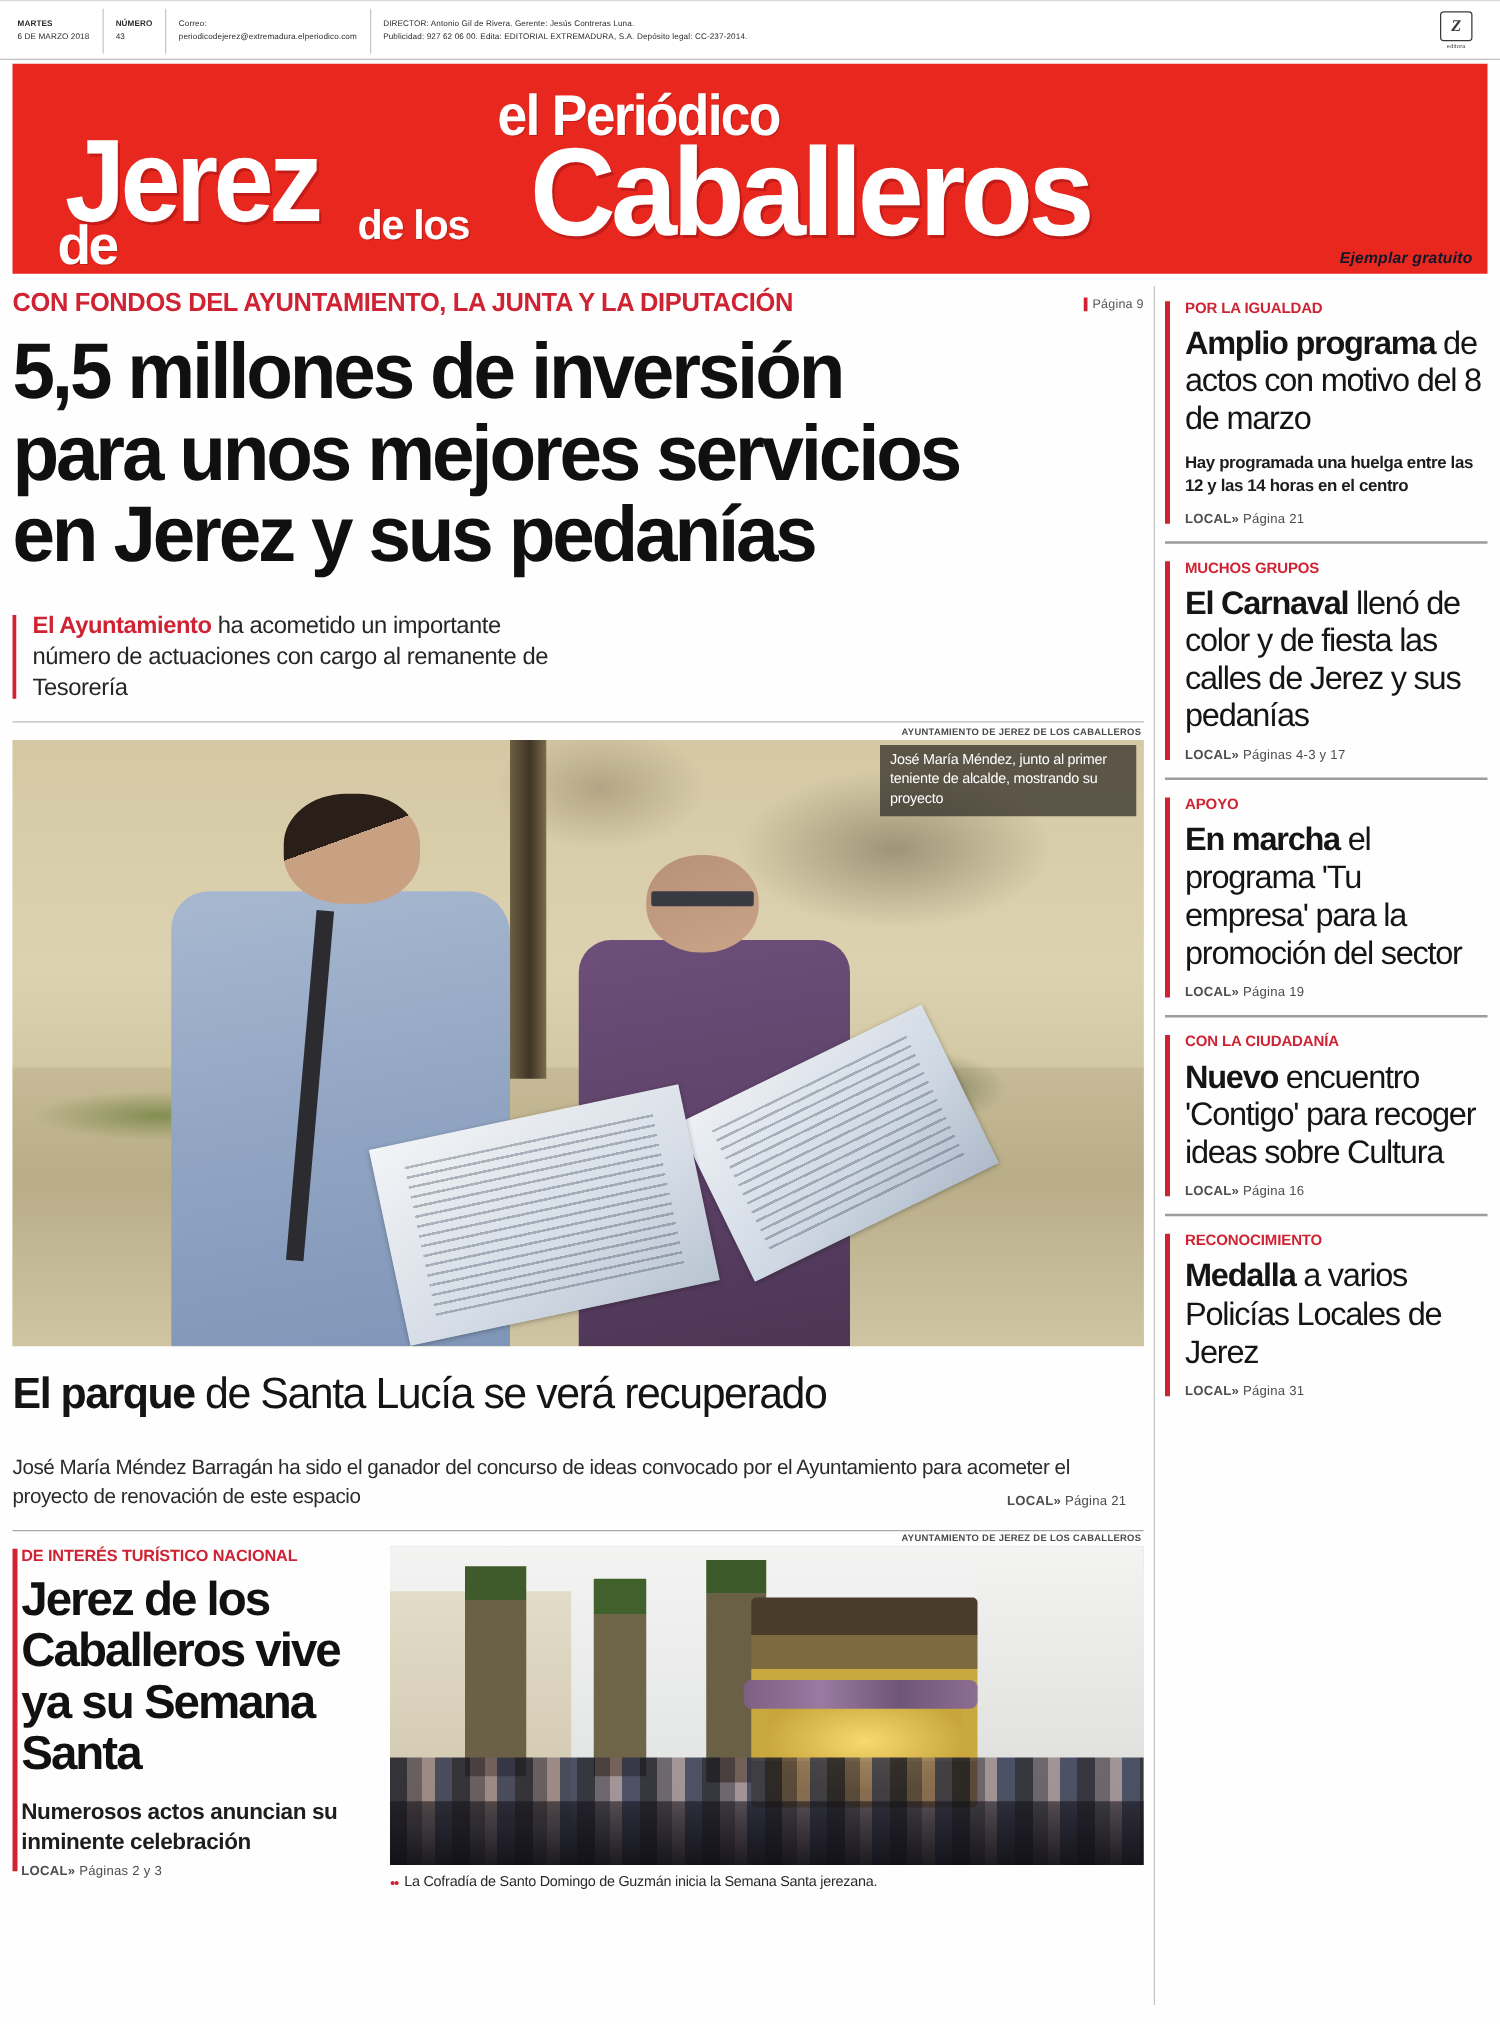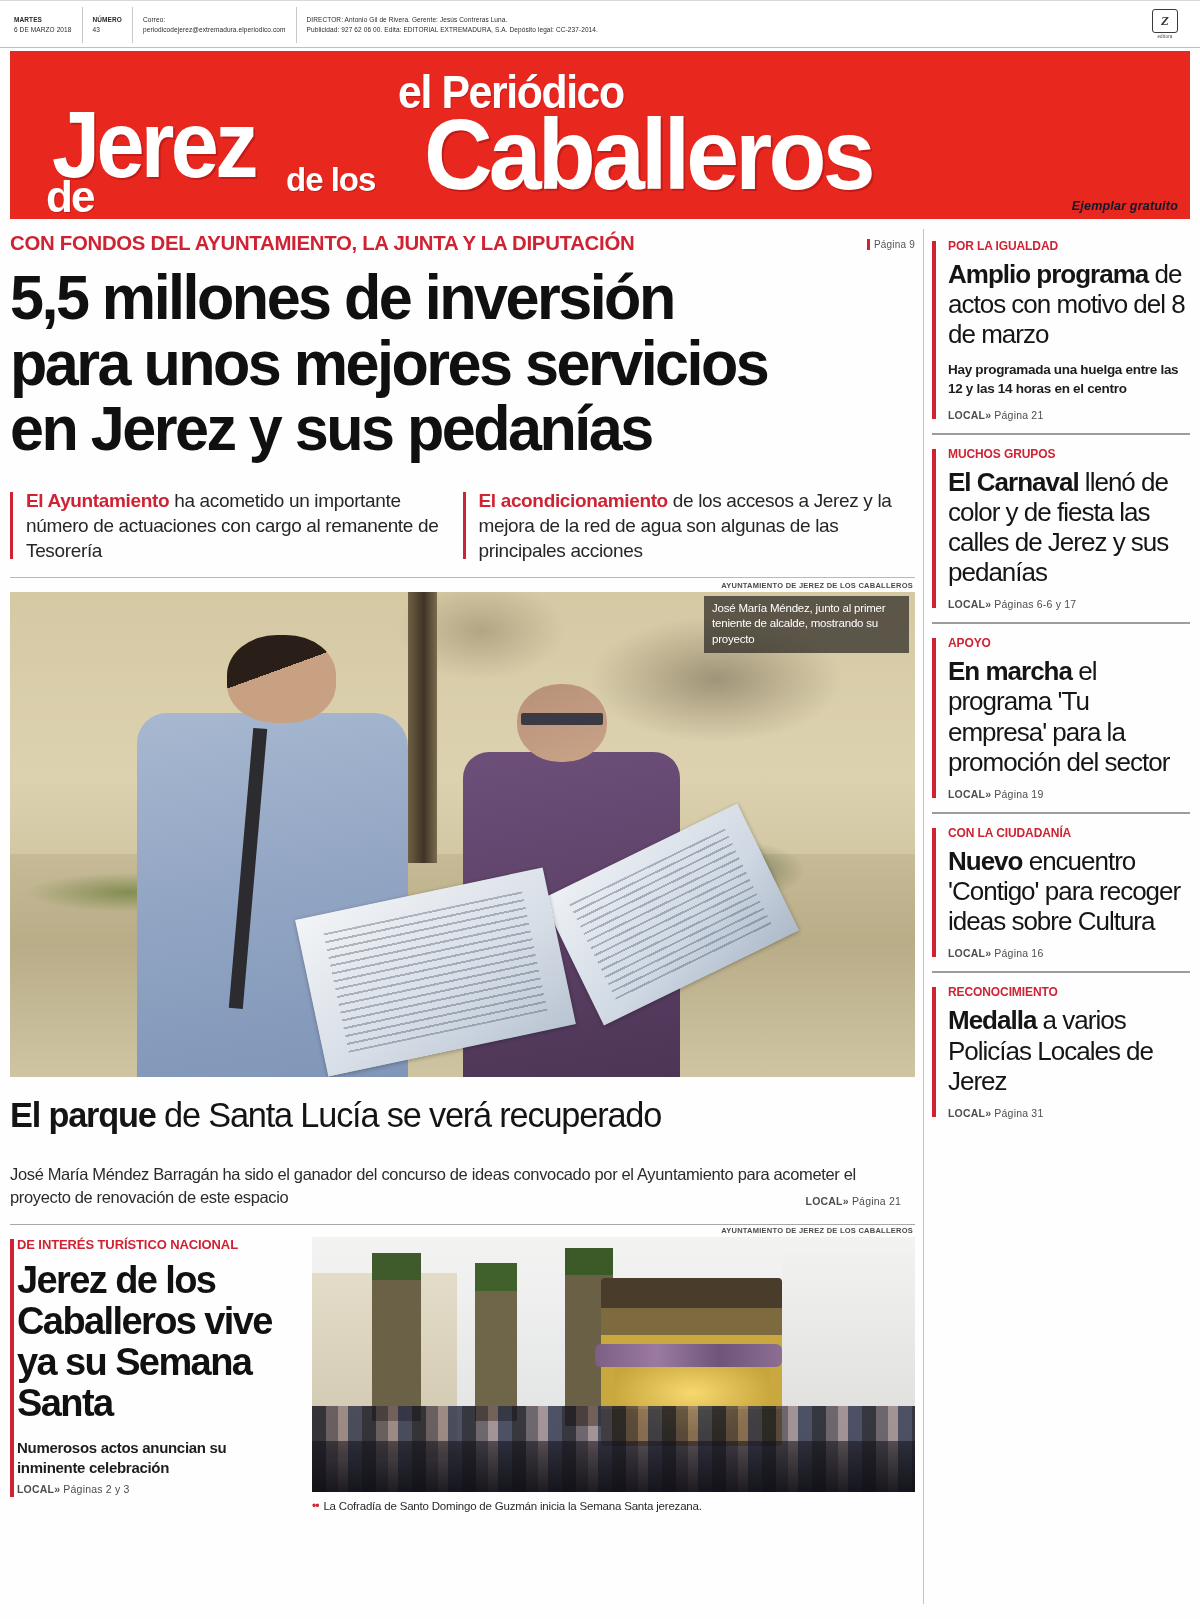--- a/index.html
+++ b/index.html
@@ -364,21 +364,21 @@
   }
   .bm-title {
     font-size: 38px;
     font-weight: bold;
     line-height: 1.08;
     letter-spacing: -1.6px;
     color:#111;
     margin-top: 8px;
   }
   .bm-sub {
-    font-size: 15px;
+    font-size: 18px;
     font-weight: bold;
     line-height: 1.3;
     letter-spacing: -0.3px;
     color:#1d1d1d;
     margin-top: 14px;
   }
   .bm-ref {
     font-size: 10.5px;
     font-weight: bold;
     color:#4d4d4d;
@@ -540,23 +540,20 @@
       <div class="headline">
         <div>5,5 millones de inversión</div>
         <div>para unos mejores servicios</div>
         <div>en Jerez y sus pedanías</div>
       </div>
 
       <div class="decks">
         <div class="deck">
           <b>El Ayuntamiento</b><span> ha acometido un importante número de actuaciones con cargo al remanente de Tesorería</span>
         </div>
-        <div class="deck">
-          <b>El acondicionamiento</b><span> de los accesos a Jerez y la mejora de la red de agua son algunas de las principales acciones</span>
-        </div>
       </div>
 
       <div class="photo-wrap">
         <div class="photo-credit">AYUNTAMIENTO DE JEREZ DE LOS CABALLEROS</div>
         <div class="photo-main">
           <div class="ph-wall"></div>
           <div class="ph-ground"></div>
           <div class="ph-grass"></div>
           <div class="ph-grass2"></div>
           <div class="ph-trunk"></div>
@@ -640,21 +637,21 @@
         </div>
       </div>
 
       <div class="side-item">
         <div class="si-kicker">MUCHOS GRUPOS</div>
         <div class="si-title">
           <b>El Carnaval</b><span> llenó de color y de fiesta las calles de Jerez y sus pedanías</span>
         </div>
         <div class="si-ref">
           <span>LOCAL</span><span>»</span>
-          <span class="pg">Páginas 6-6 y 17</span>
+          <span class="pg">Páginas 4-3 y 17</span>
         </div>
       </div>
 
       <div class="side-item">
         <div class="si-kicker">APOYO</div>
         <div class="si-title">
           <b>En marcha</b><span> el programa 'Tu empresa' para la promoción del sector</span>
         </div>
         <div class="si-ref">
           <span>LOCAL</span><span>»</span>

